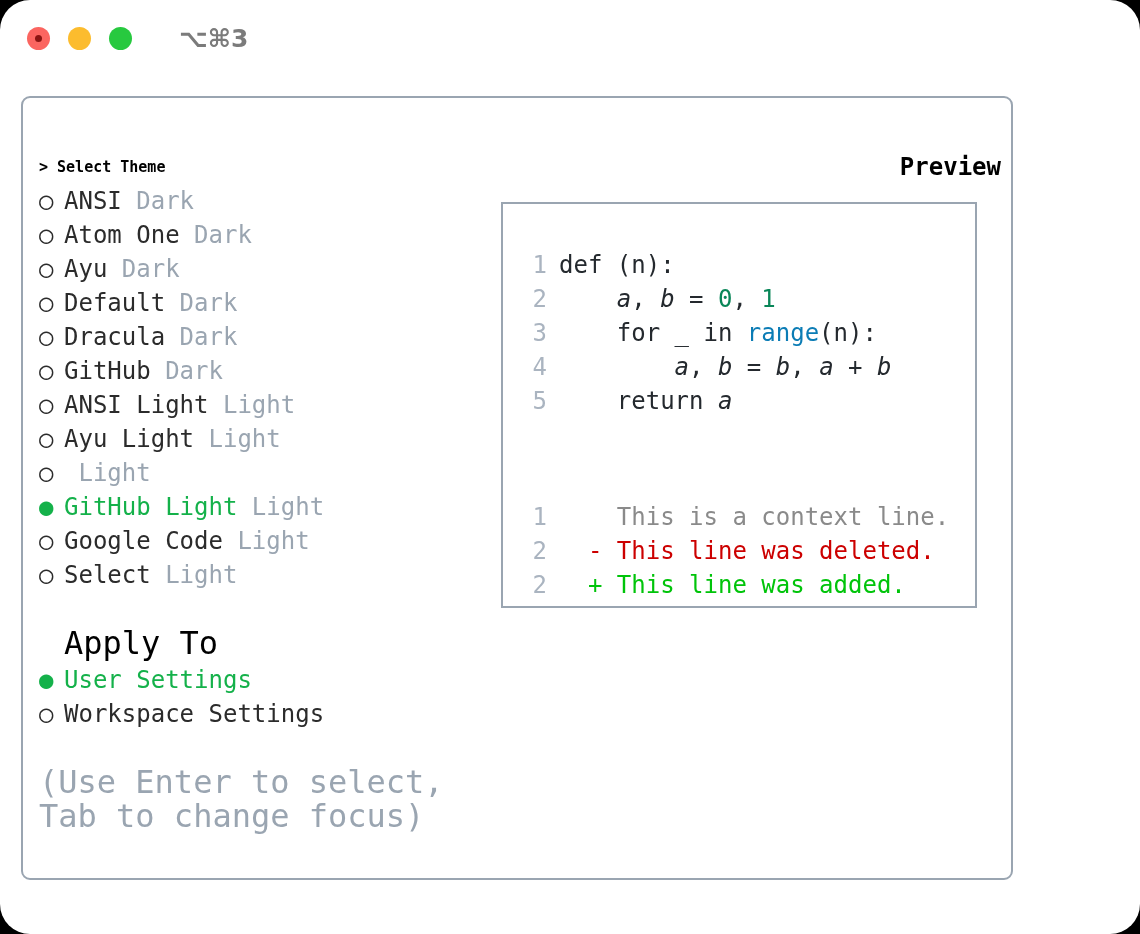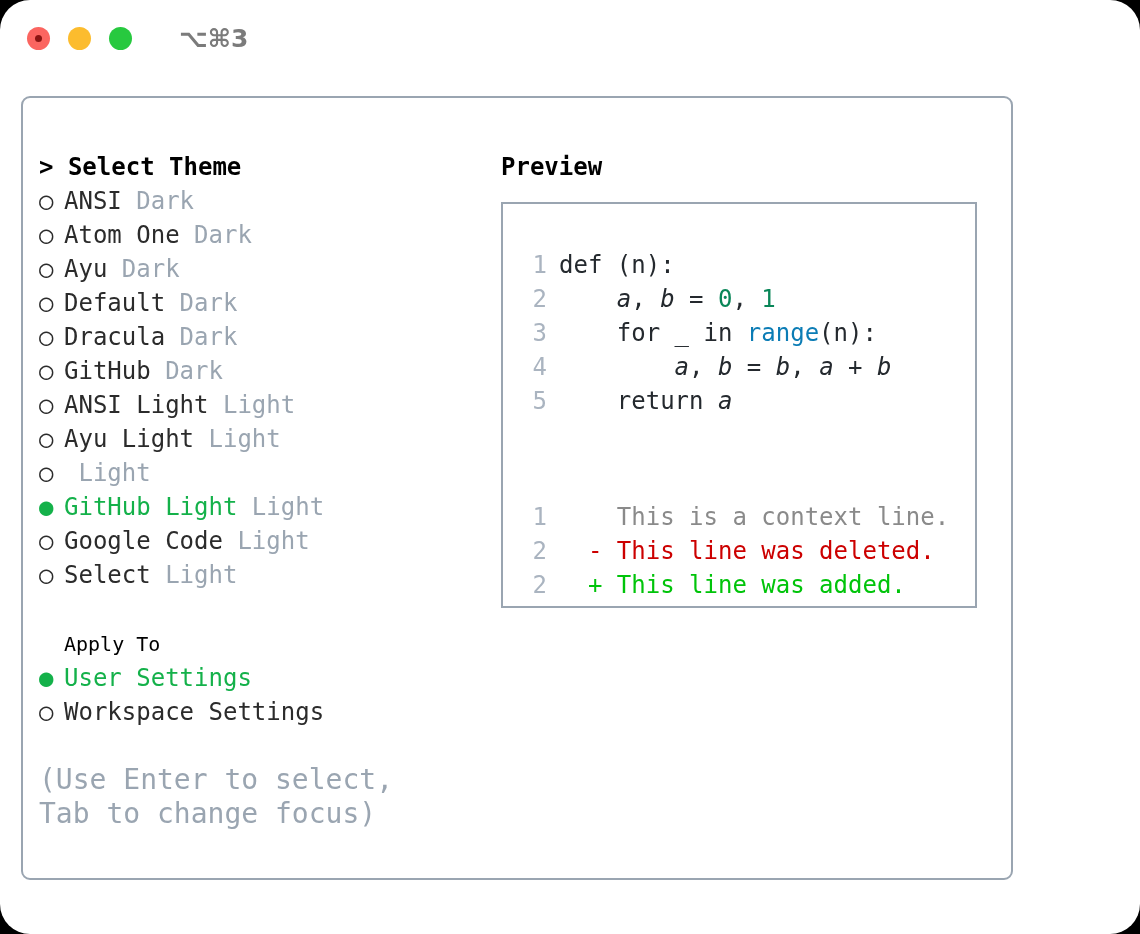--- a/index.html
+++ b/index.html
@@ -92,21 +92,21 @@
   }
 
   
   .left-col {
     position: absolute;
     left: 16px;
     top: 52px;
     width: 440px;
   }
   .section-head {
-    font-size: 24px;
+    font-size: 15px;
     font-weight: bold;
     color: #000000;
     line-height: 34px;
     white-space: pre;
   }
   .opt-row {
     display: flex;
     align-items: baseline;
     font-size: 24px;
     line-height: 34px;
@@ -121,47 +121,48 @@
     color: #2b2b2b;
   }
   .marker.sel { color: #14b14a; }
   .opt-label.sel { color: #14b14a; text-align: center; }
   .opt-suffix {
     color: #9aa5b1;
   }
   .subhead-row {
     display: flex;
     align-items: baseline;
-    font-size: 20px;
+    font-size: 32px;
     line-height: 34px;
     color: #000000;
     white-space: pre;
   }
   .spacer-row { height: 34px; }
   .hint {
     margin-top: 34px;
-    font-size: 28px;
+    font-size: 32px;
     line-height: 34px;
     color: #9aa5b1;
     width: 410px;
     word-spacing: 0px;
   }
 
   
   .right-col {
     position: absolute;
     left: 478px;
     top: 52px;
     width: 500px;
   }
   .preview-title {
     font-size: 24px;
     font-weight: bold;
     color: #000000;
     line-height: 34px;
+    text-align: right;
   }
   .preview-box {
     margin-top: 18px;
     width: 476px;
     height: 406px;
     border: 2px solid #9aa5b1;
     box-sizing: border-box;
     background: #ffffff;
     padding: 44px 0 0 18px;
   }

